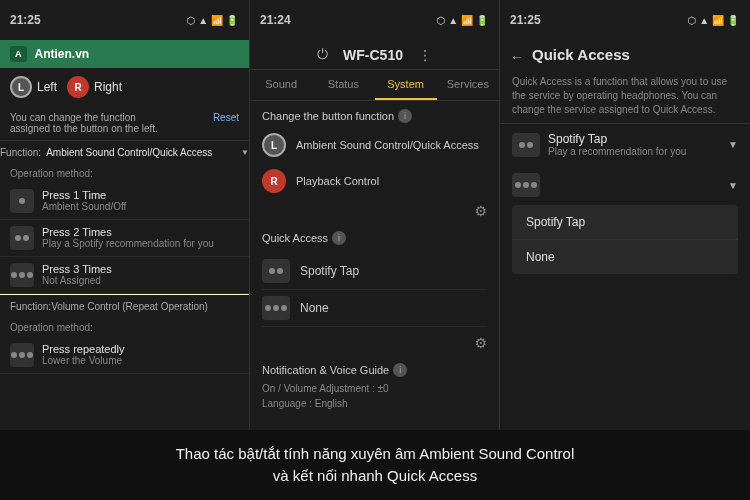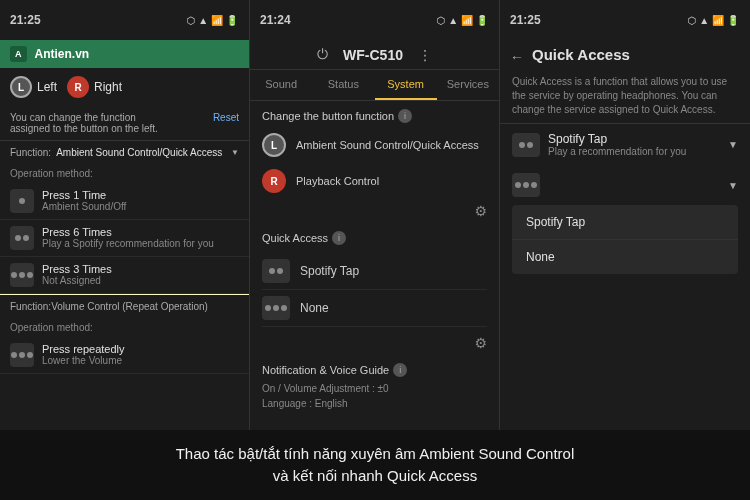--- a/index.html
+++ b/index.html
@@ -88,21 +88,21 @@
       font-size: 10px;
       color: #aaa;
       border-bottom: 1px solid #333;
       display: flex;
       justify-content: flex-end;
       gap: 25px;
     }
     .reset-btn { color: #6ab4ff; font-size: 10px; margin-left: 30px; }
 
     .function-row {
-      padding: 6px 10px;
+      padding: 6px 0;
       display: flex;
       align-items: center;
       gap: 5px;
       font-size: 10px;
       color: #aaa;
     }
     .function-label { color: #aaa; }
     .function-value { color: #e0e0e0; flex: 1; }
     .dropdown-arrow { color: #aaa; font-size: 8px; }
 
@@ -345,21 +345,21 @@
     </div>
 
     <div class="press-item">
       <div class="press-icon">
         <div class="dots-row">
           <div class="dot"></div>
             <div class="dot"></div>
         </div>
       </div>
       <div class="press-text-block">
-        <div class="press-title">Press 6 Times</div>
+        <div class="press-title">Press 2 Times</div>
         <div class="press-sub">Play a Spotify recommendation for you</div>
       </div>
     </div>
 
     <div class="press-item">
       <div class="press-icon">
         <div class="dots-row">
           <div class="dot"></div>
             <div class="dot"></div>
             <div class="dot"></div>

